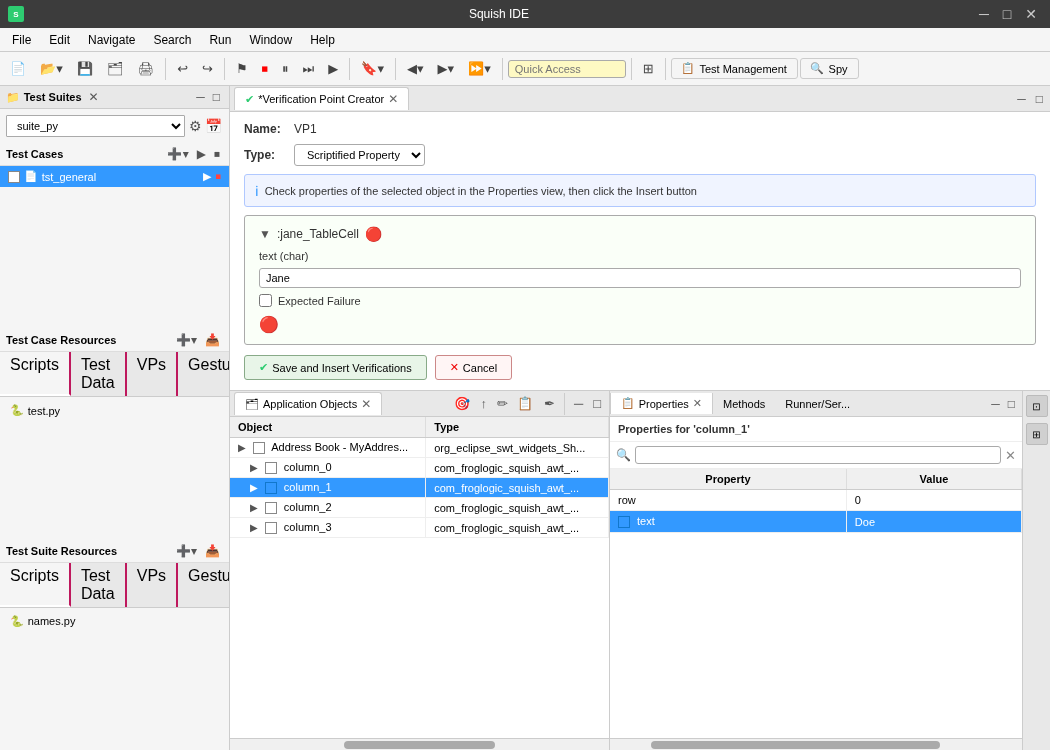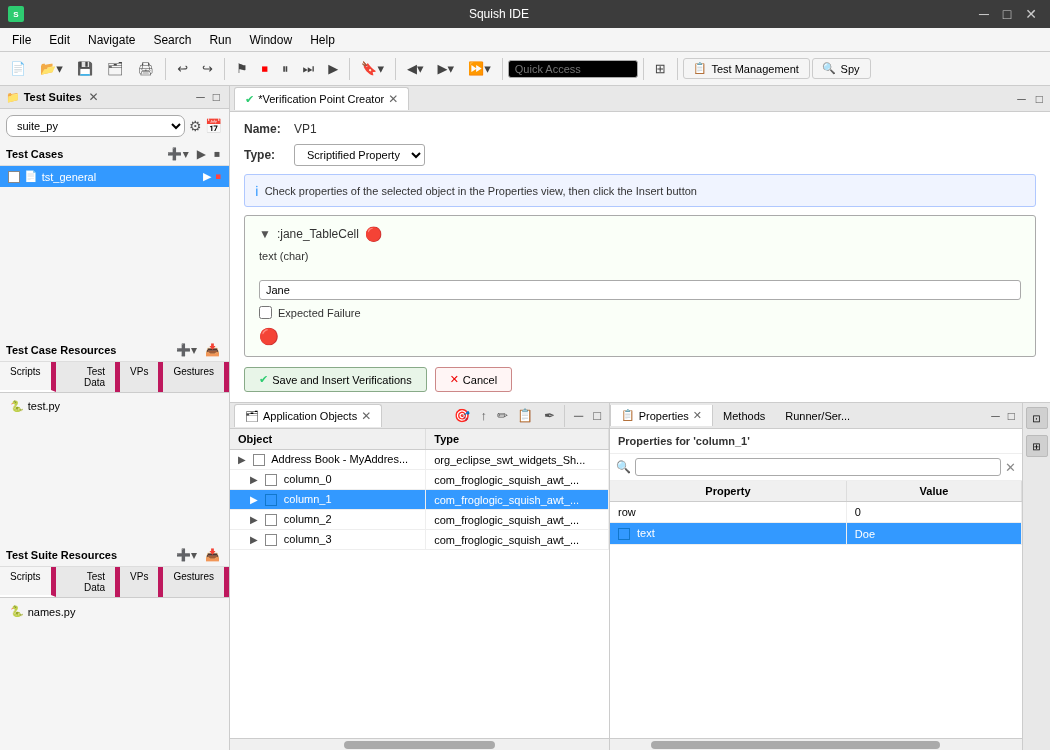--- a/index.html
+++ b/index.html
@@ -11,56 +11,56 @@
     #titlebar .win-btn { background: none; border: none; color: #ccc; cursor: pointer; font-size: 14px; padding: 2px 5px; }
 
     
     #menubar { background: #f5f5f5; border-bottom: 1px solid #ccc; height: 24px; display: flex; align-items: center; padding: 0 4px; gap: 2px; }
     .menu-item { padding: 2px 8px; cursor: pointer; font-size: 12px; border-radius: 2px; }
 
     
     #toolbar { background: #f5f5f5; border-bottom: 1px solid #ccc; height: 34px; display: flex; align-items: center; padding: 0 4px; gap: 2px; }
     .toolbar-btn { background: none; border: 1px solid transparent; border-radius: 3px; padding: 3px 5px; cursor: pointer; font-size: 13px; color: #444; display: flex; align-items: center; }
     .toolbar-sep { width: 1px; height: 22px; background: #ccc; margin: 0 3px; }
-    .quick-access { background: #000000; border: 1px solid #aaa; border-radius: 3px; padding: 2px 6px; width: 130px; font-size: 11px; color: #888; }
+    .quick-access { background: #fef9c3; border: 1px solid #aaa; border-radius: 3px; padding: 2px 6px; width: 118px; font-size: 11px; color: #888; }
     .toolbar-right-btn { background: #f5f5f5; border: 1px solid #ccc; border-radius: 3px; padding: 3px 10px; cursor: pointer; font-size: 11px; display: flex; align-items: center; gap: 4px; }
 
     
     #main { display: flex; height: calc(750px - 86px); }
 
     
     #left-panel { width: 230px; background: #f5f5f5; border-right: 1px solid #ccc; display: flex; flex-direction: column; overflow: hidden; }
 
     
     .panel-header { background: #e8e8e8; border-bottom: 1px solid #ccc; padding: 4px 6px; display: flex; align-items: center; justify-content: space-between; font-size: 11px; font-weight: bold; }
     .panel-header-left { display: flex; align-items: center; gap: 4px; }
     .panel-ctrl-btn { background: none; border: none; cursor: pointer; font-size: 12px; color: #555; padding: 0 3px; }
 
     
     .suite-selector { padding: 6px; display: flex; align-items: center; gap: 4px; }
-    .suite-dropdown { flex: 1; padding: 3px 6px; font-size: 11px; border: 1px solid #aaa; border-radius: 7px; background: #fff; }
+    .suite-dropdown { flex: 1; padding: 3px 6px; font-size: 11px; border: 1px solid #aaa; border-radius: 1px; background: #fff; }
     .suite-icon-btn { background: none; border: none; cursor: pointer; font-size: 14px; color: #555; }
 
     
     .section-label { padding: 4px 6px; display: flex; align-items: center; justify-content: space-between; font-size: 11px; font-weight: bold; border-bottom: 1px solid #ddd; }
     .section-label-btns { display: flex; gap: 2px; }
 
     
     .test-case-item { padding: 4px 8px; display: flex; align-items: center; gap: 4px; background: #3399ff; color: #fff; cursor: pointer; }
     .test-case-item span { font-size: 11px; }
 
     
     .tree-area { padding: 4px; min-height: 80px; flex: 1; overflow-y: auto; }
     .tree-item { padding: 3px 6px; font-size: 11px; display: flex; align-items: center; gap: 4px; cursor: pointer; }
     .tree-item .icon-file { color: #f0a000; }
     .small-checkbox { width: 12px; height: 12px; border: 1px solid #888; display: inline-block; background: #fff; }
 
     
     .tab-row { display: flex; border-bottom: 1px solid #ccc; background: #e8e8e8; }
-    .tab-item { padding: 4px 10px; font-size: 10px; cursor: pointer; border-right: 5px solid #be185d; text-align: right; }
+    .tab-item { padding: 4px 10px; font-size: 16px; cursor: pointer; border-right: 2px solid #be185d; }
     .tab-item.active { background: #f5f5f5; border-bottom: 2px solid #fff; }
 
     
     #right-area { flex: 1; display: flex; flex-direction: column; overflow: hidden; }
 
     
     #vp-panel { background: #fff; border-bottom: 1px solid #ccc; flex: 0 0 auto; }
     .vp-tab-bar { background: #e8e8e8; display: flex; align-items: center; border-bottom: 1px solid #ccc; padding: 0 4px; height: 26px; }
     .vp-tab { padding: 4px 10px; font-size: 11px; background: #fff; border: 1px solid #ccc; border-bottom: none; border-radius: 3px 3px 0 0; display: flex; align-items: center; gap: 4px; cursor: pointer; }
     .vp-tab-close { background: none; border: none; cursor: pointer; color: #666; font-size: 12px; }
@@ -74,21 +74,21 @@
     .vp-type-select { padding: 3px 8px; font-size: 11px; border: 1px solid #aaa; border-radius: 3px; background: #fff; }
 
     .info-bar { display: flex; align-items: center; gap: 6px; background: #f0f4ff; border: 1px solid #b0c8ff; border-radius: 3px; padding: 6px 10px; margin-bottom: 8px; font-size: 11px; color: #333; }
     .info-icon { color: #3399ff; font-size: 14px; }
     .prop-block-header { display: flex; align-items: center; gap: 6px; margin-bottom: 8px; }
     .prop-block-title { font-size: 12px; font-weight: normal; color: #333; }
     .collapse-btn { background: none; border: none; cursor: pointer; font-size: 12px; color: #555; }
     .error-badge { color: #e00; font-size: 14px; cursor: pointer; }
 
     .prop-row { margin-bottom: 6px; font-size: 11px; color: #333; }
-    .prop-value-input { width: 100%; padding: 3px 6px; border: 1px solid #aaa; border-radius: 3px; font-size: 11px; margin-top: 12px; }
+    .prop-value-input { width: 100%; padding: 3px 6px; border: 1px solid #aaa; border-radius: 3px; font-size: 11px; margin-top: 0; }
 
     .checkbox-row { display: flex; align-items: center; gap: 6px; font-size: 11px; color: #333; }
 
     .vp-actions { display: flex; gap: 8px; margin-top: 10px; }
     .vp-save-btn { background: #e8f5e8; border: 1px solid #88aa88; border-radius: 3px; padding: 5px 14px; font-size: 11px; cursor: pointer; display: flex; align-items: center; gap: 4px; }
     .vp-cancel-btn { background: #fff5f5; border: 1px solid #cc8888; border-radius: 3px; padding: 5px 14px; font-size: 11px; cursor: pointer; display: flex; align-items: center; gap: 4px; }
 
     
     #bottom-panels { display: flex; flex: 1; overflow: hidden; }
 

